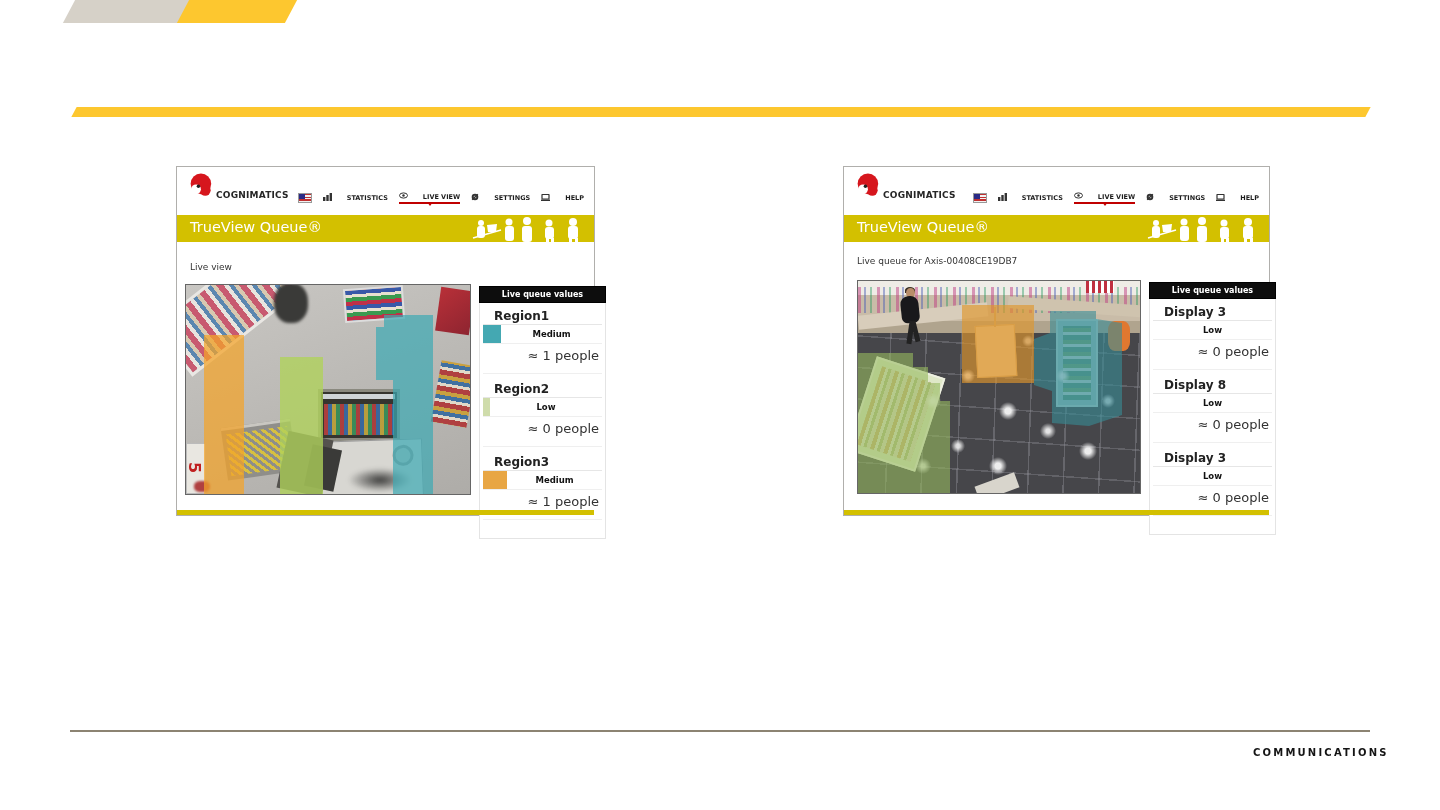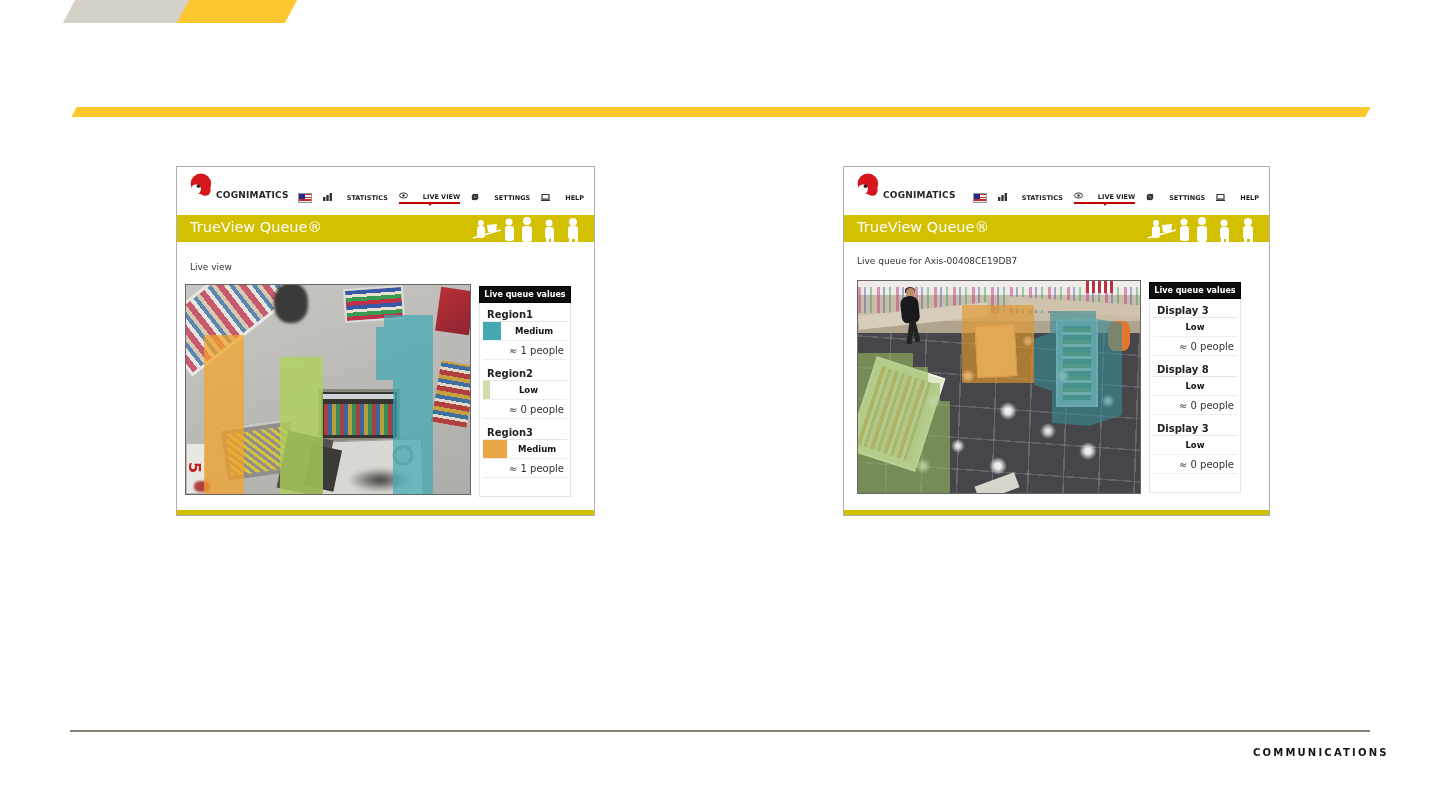--- a/index.html
+++ b/index.html
@@ -29,32 +29,32 @@
                    repeating-linear-gradient(180deg,#c03030 0 1.3px,#f2f2f2 1.3px 2.6px);}
   .banner{position:relative;height:27px;overflow:hidden;}
   .banner-title{position:absolute;left:13px;top:4px;color:#fff;font-size:14.5px;font-weight:400;}
   .sil{position:absolute;right:5px;bottom:0;height:25px;}
   .content{position:relative;height:275px;}
   .page-title{position:absolute;left:13px;font-size:9px;color:#333;}
   .camera{position:absolute;border:1px solid #666;overflow:hidden;background:#b4b2ae;}
   .footbar{position:absolute;left:0;right:0;bottom:2px;height:5px;}
 
   
-  .panel{position:absolute;width:92px;font-size:8px;color:#222;background:#fff;}
+  .panel{position:absolute;width:127px;font-size:8px;color:#222;background:#fff;}
   .panel-header{background:#0d0d0d;color:#fff;text-align:center;font-size:8px;font-weight:bold;
                 padding:3px 0;border:1px solid #000;}
   .panel-body{border:1px solid #e4e4e4;border-top:none;padding:4px 3px 10px;}
   .pgroup{margin:2px 0 8px;}
-  .pg-label{font-weight:bold;font-size:10px;margin:2px 4px 1px;}
+  .pg-label{font-weight:bold;font-size:12px;margin:2px 11px 1px;}
   .pg-levelrow{position:relative;border-top:1px solid #e6e6e6;border-bottom:1px solid #efefef;
                min-height:18px;display:flex;align-items:center;background:#fff;}
   .swatch{height:18px;flex:0 0 auto;}
   .sw-w18{width:18px;} .sw-w7{width:7px;} .sw-w24{width:24px;}
   .pg-level{flex:1;text-align:center;font-weight:bold;font-size:8.5px;color:#111;}
-  .pg-people{text-align:right;font-size:10px;color:#333;padding:4px 3px 3px;border-bottom:1px solid #efefef;}
+  .pg-people{text-align:right;font-size:13px;color:#333;padding:4px 3px 10px;border-bottom:1px solid #efefef;}
 
   
   .camL{background:linear-gradient(160deg,#c9c7c3,#aeaca8);}
   .shelfTL{left:-28px;top:-8px;width:132px;height:58px;transform:rotate(-38deg);
            background:repeating-linear-gradient(90deg,#c85a70 0 6px,#e8e4de 6px 10px,#5b87b0 10px 14px,#d8c8b0 14px 18px);
            border:3px solid #e9e7e3;}
   .blobDark{left:88px;top:-2px;width:34px;height:40px;background:#3a3a38;border-radius:45%;filter:blur(1.5px);}
   .prodBox{left:158px;top:2px;width:56px;height:30px;transform:rotate(-4deg);border:2px solid #ddd;
            background:repeating-linear-gradient(0deg,#c03048 0 4px,#3a9a50 4px 8px,#e8e0d0 8px 11px,#3858a8 11px 15px);}
   .redTR{left:252px;top:4px;width:34px;height:44px;transform:rotate(8deg);

